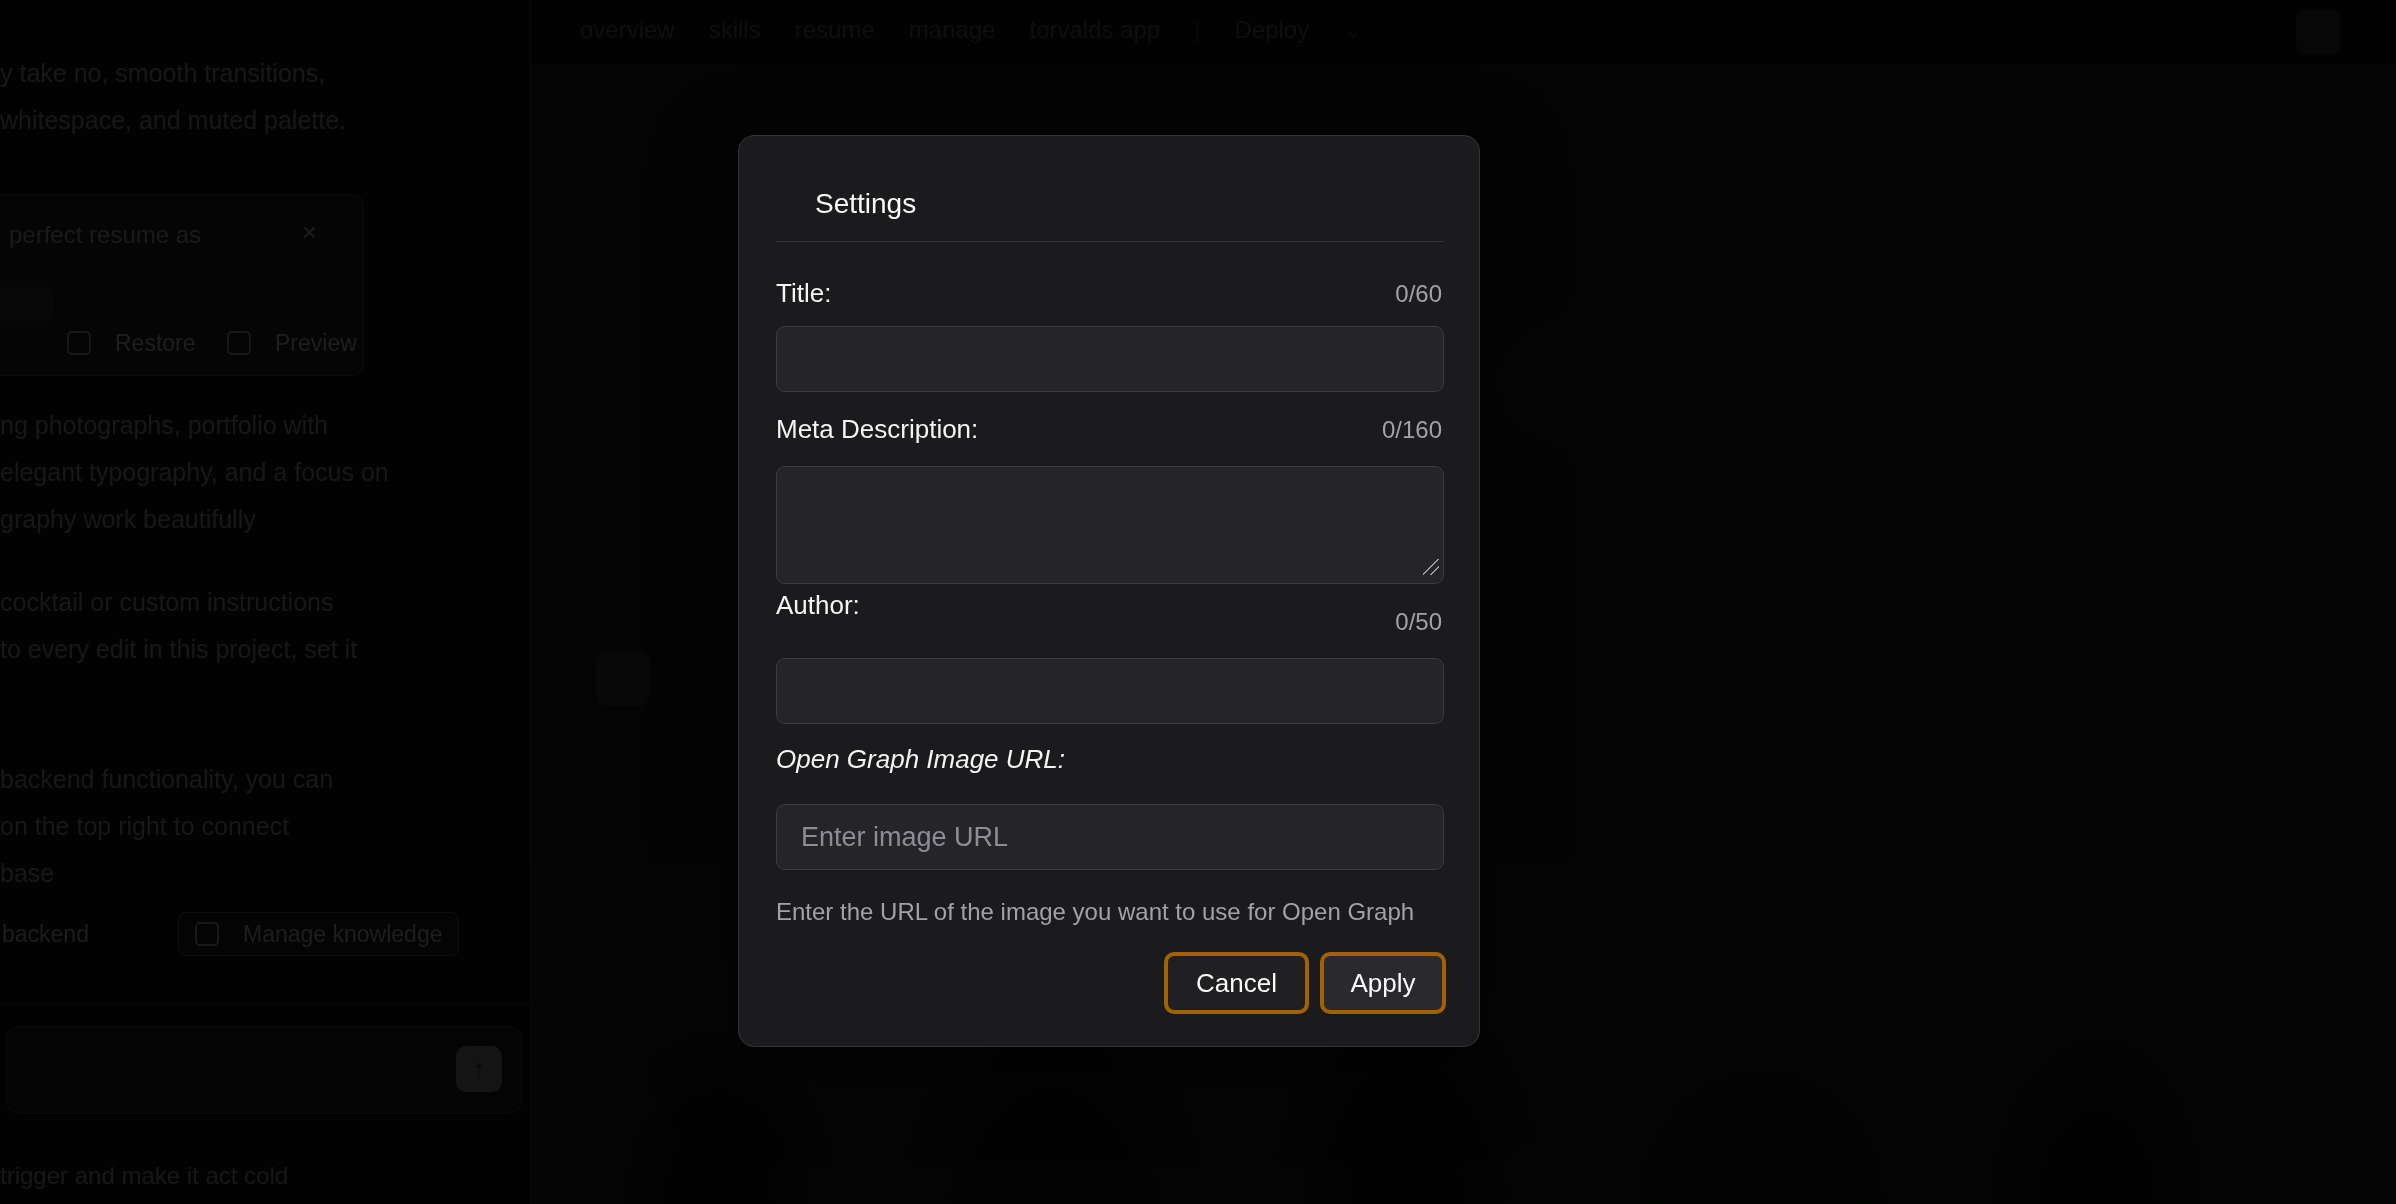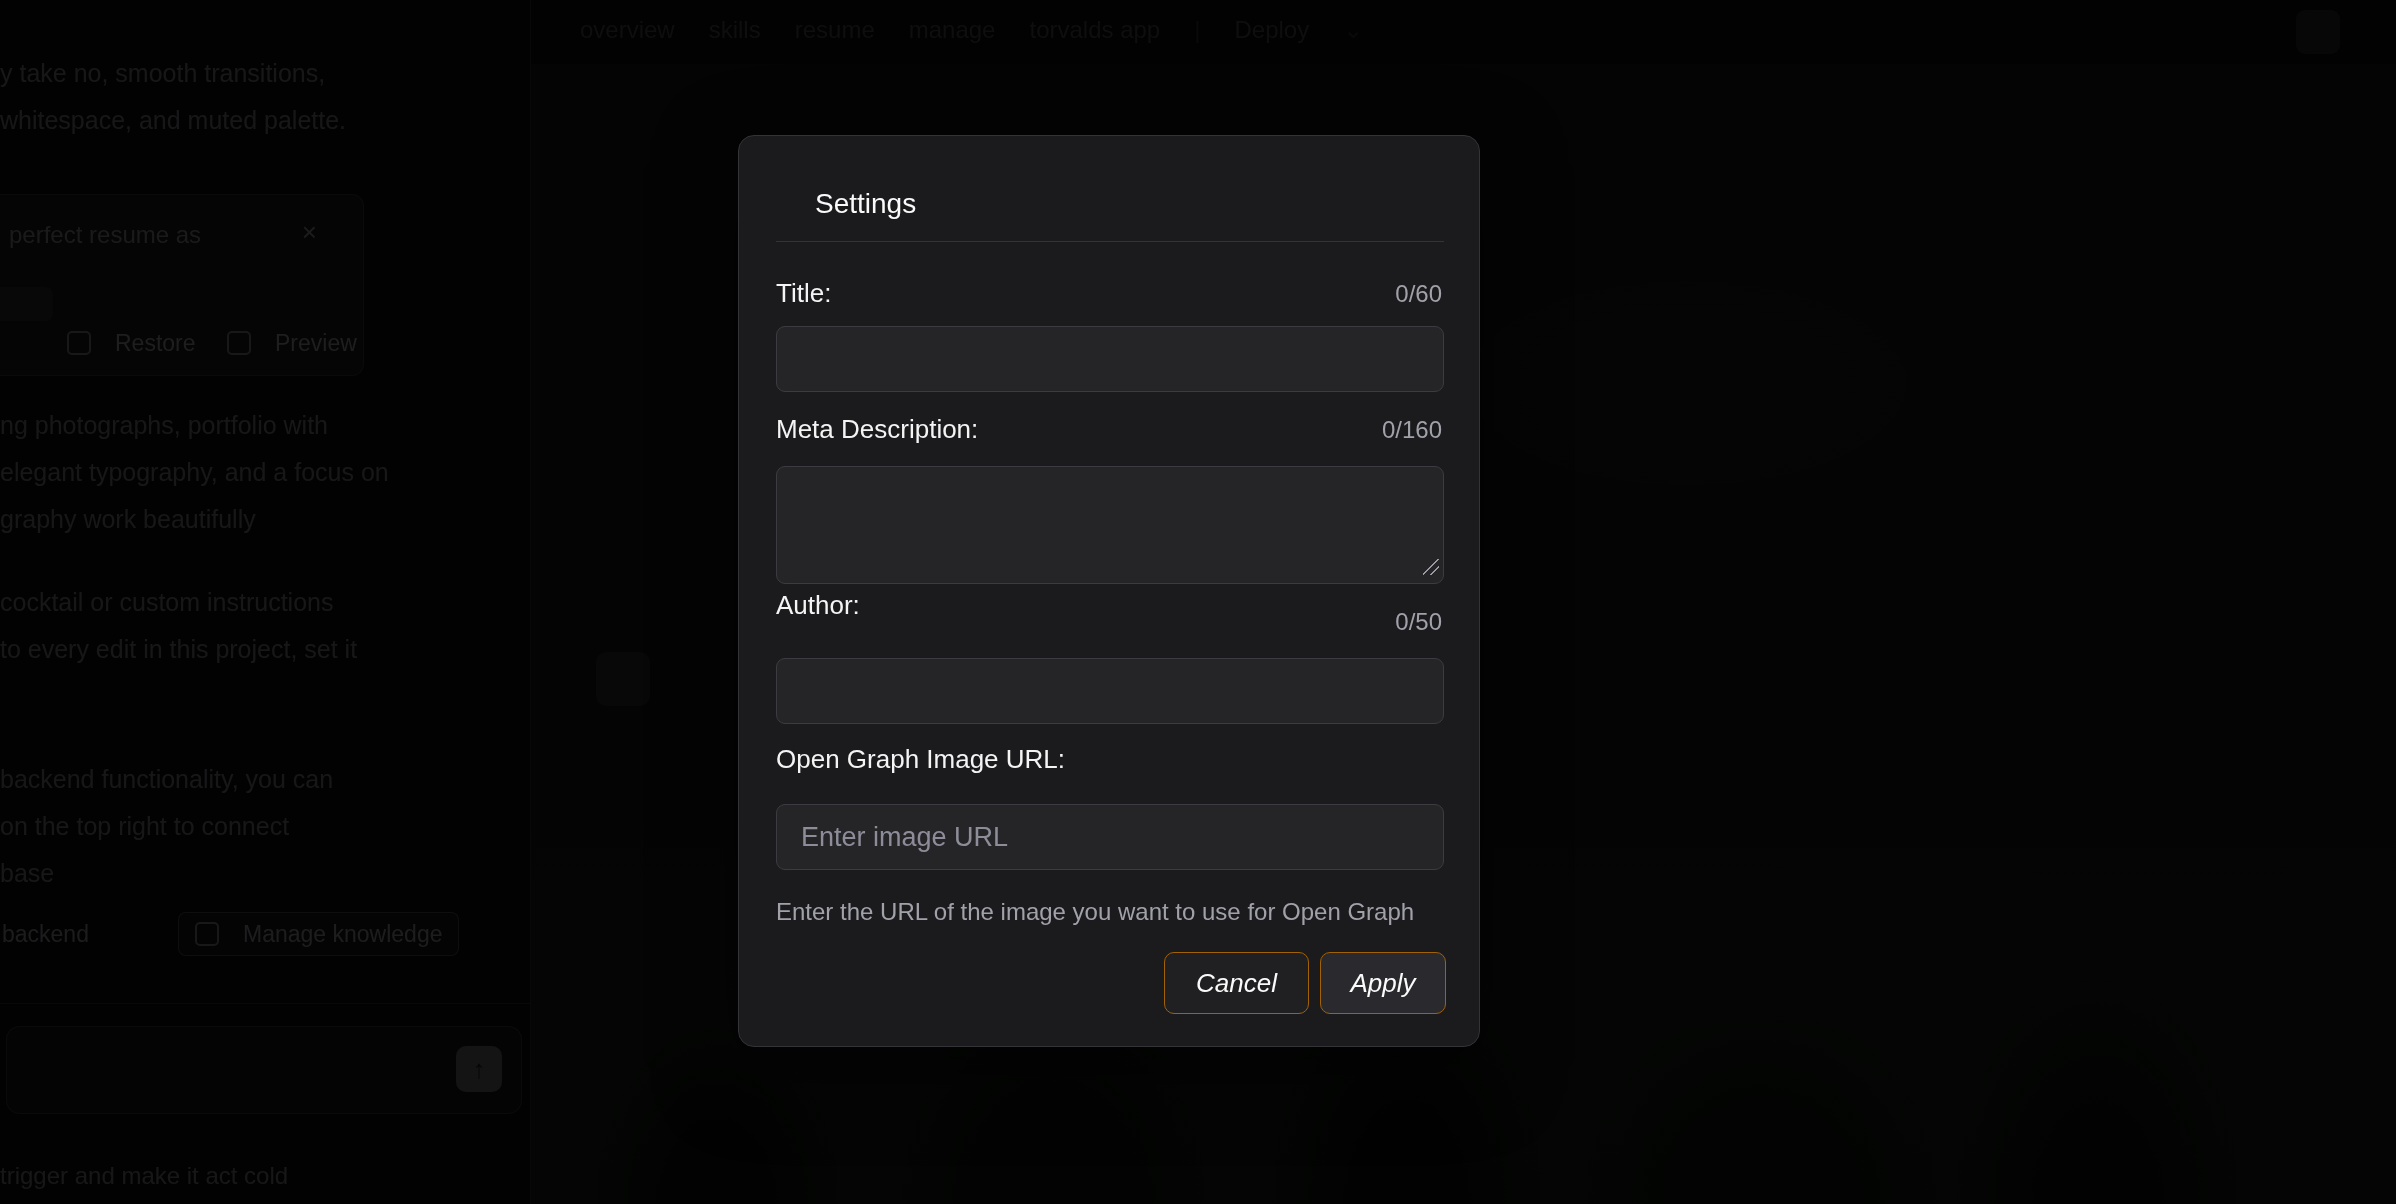--- a/index.html
+++ b/index.html
@@ -61,22 +61,22 @@
     background:#252528;border:1px solid #3b3b41;color:#e4e4e7;font-size:27px;padding:0 24px;outline:none;}
   .text-input::placeholder{color:#8d8d99;}
   .textarea-wrap{position:absolute;left:37px;top:330px;width:668px;height:118px;}
   .meta-textarea{width:668px;height:118px;border-radius:9px;background:#252528;border:1px solid #3b3b41;
     color:#e4e4e7;font-size:27px;padding:14px 24px;outline:none;resize:none;}
   .resize-handle{position:absolute;right:5px;bottom:9px;width:16px;height:16px;
     background:
       linear-gradient(135deg, rgba(0,0,0,0) 44%, #9a9aa2 44%, #9a9aa2 52%, rgba(0,0,0,0) 52%),
       linear-gradient(135deg, rgba(0,0,0,0) 70%, #9a9aa2 70%, #9a9aa2 78%, rgba(0,0,0,0) 78%);}
   .helper-text{position:absolute;left:37px;top:762px;font-size:24px;color:#a1a1aa;}
-  .btn{position:absolute;top:816px;height:62px;border-radius:10px;border:1px solid #a16207;
-    font-size:26px;color:#fafafa;display:flex;align-items:center;justify-content:center;cursor:pointer;font-style:italic;}
+  .btn{position:absolute;top:816px;height:62px;border-radius:10px;border:4px solid #a16207;
+    font-size:26px;color:#fafafa;display:flex;align-items:center;justify-content:center;cursor:pointer;}
   .btn-cancel{left:425px;width:145px;background:#202023;}
   .btn-apply{left:581px;width:126px;background:#29292e;}
 </style>
 </head>
 <body>
 
 <div class="stage">
 
   <div class="app-header">
     <div class="header-nav">
@@ -160,21 +160,21 @@
     <div class="field-counter" style="top:280px;">0/160</div>
     <div class="textarea-wrap">
       <textarea class="meta-textarea" style=""></textarea>
       <div class="resize-handle"></div>
     </div>
 
     <div class="field-label" style="top:454px;">Author:</div>
     <div class="field-counter" style="top:472px;">0/50</div>
     <input class="text-input" style="top: 522px;" type="text" value="">
 
-    <div class="field-label" style="top:608px;">Open Graph Image URL:</div>
+    <div class="field-label" style="top:608px;font-style:italic;">Open Graph Image URL:</div>
     <input class="text-input" style="top: 668px;" type="text" placeholder="Enter image URL">
 
     <div class="helper-text">Enter the URL of the image you want to use for Open Graph</div>
 
     <div class="btn btn-cancel">Cancel</div>
     <div class="btn btn-apply">Apply</div>
   </div>
 
 </div>
 

